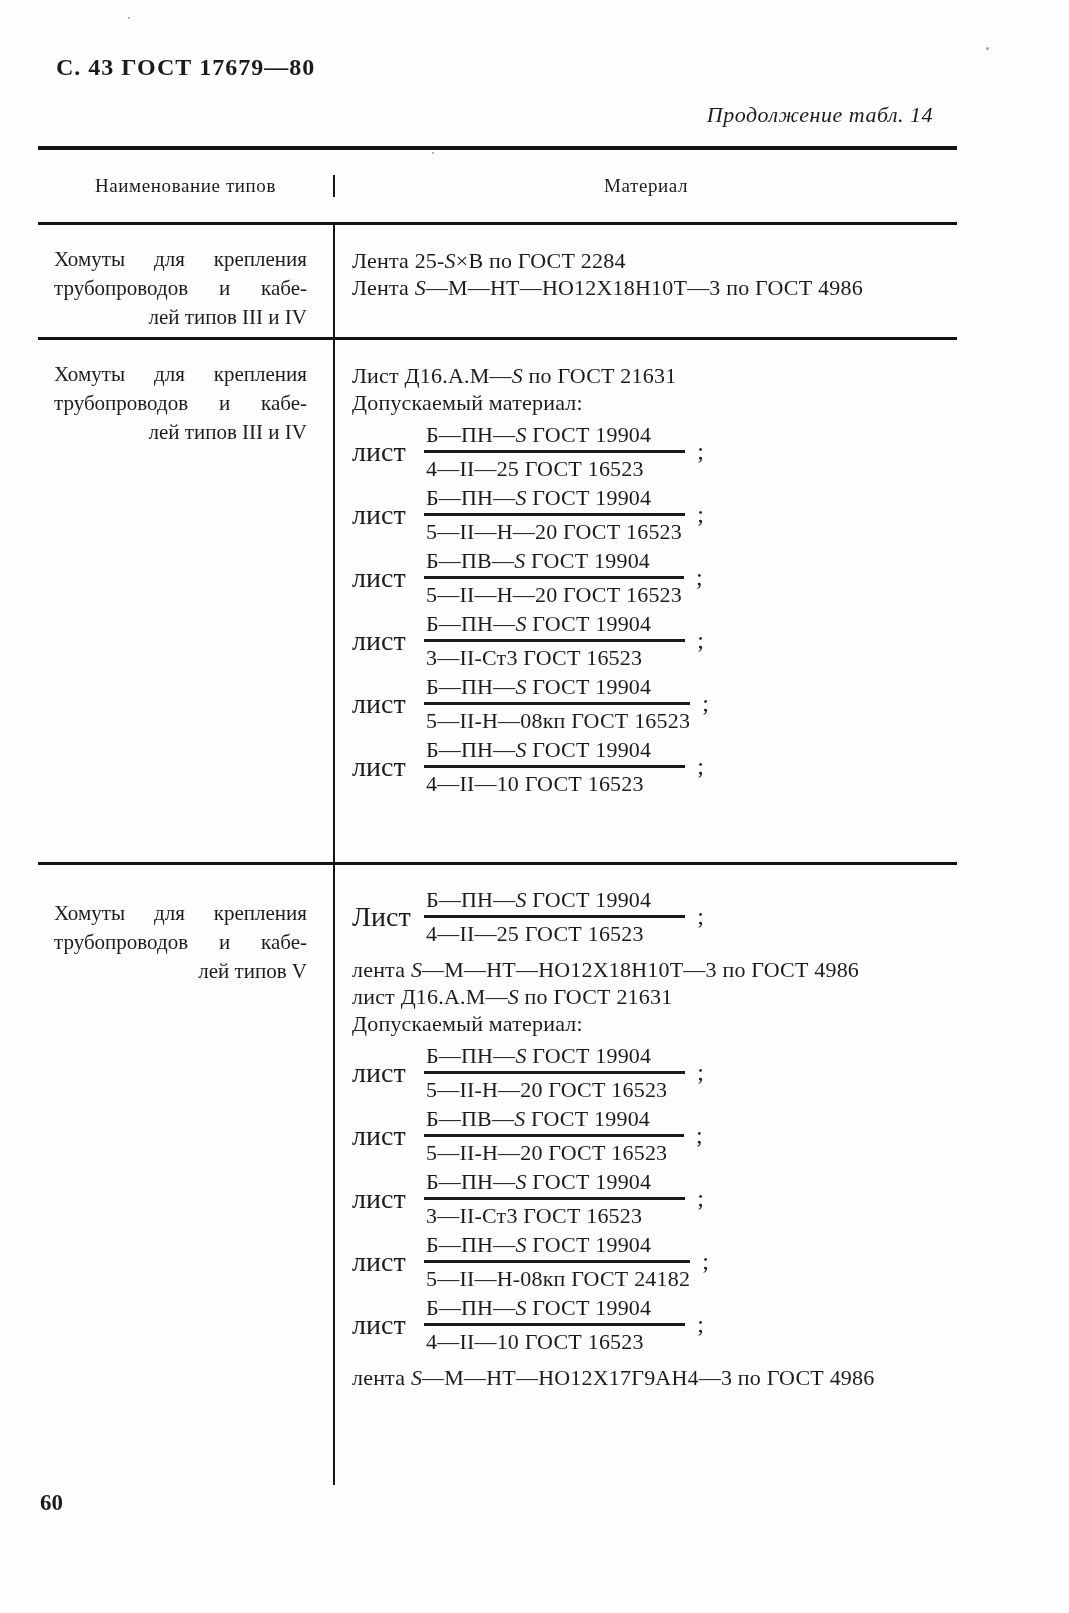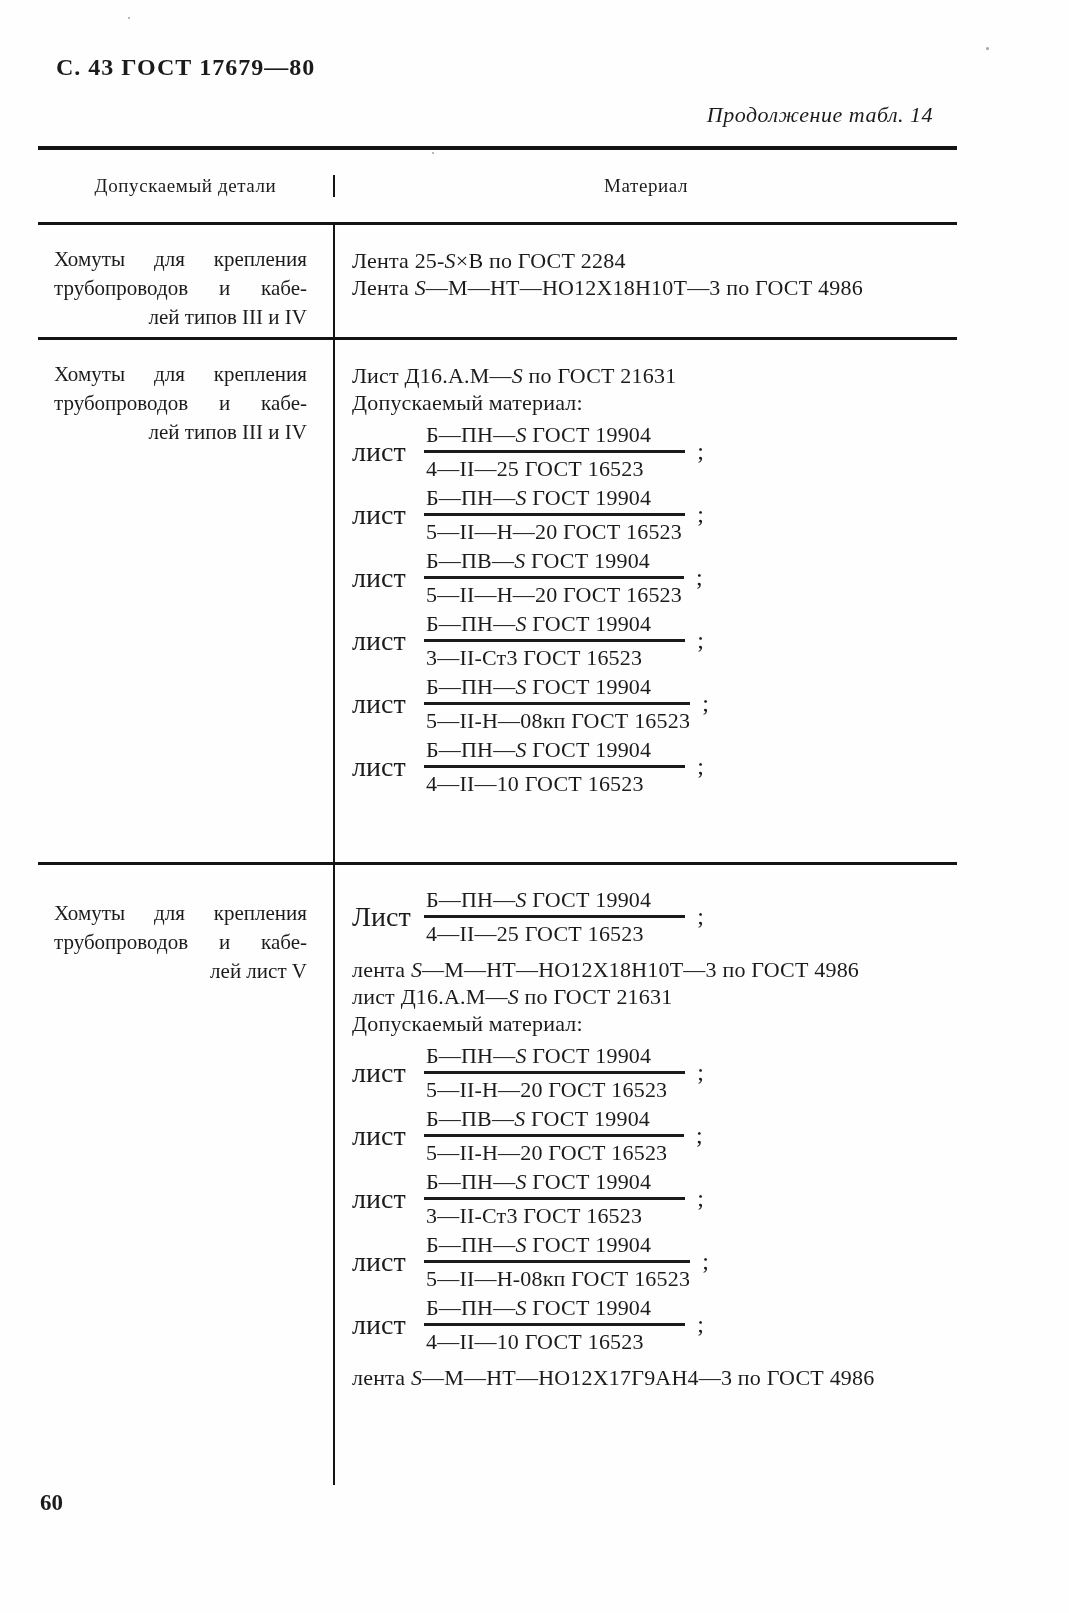--- a/index.html
+++ b/index.html
@@ -56,21 +56,21 @@
 </style>
 </head>
 <body>
 
 <div class="doc-header">С. 43 ГОСТ 17679—80</div>
 <div class="continuation">Продолжение табл. 14</div>
 
 <div class="gtable">
 
   <div class="row thead">
-    <div class="cell-left th">Допускаемый детали</div>
+    <div class="cell-left th">Наименование типов</div>
     <div class="cell-right th">Материал</div>
   </div>
 
   <div class="row body-row row1">
     <div class="cell-left">
       <div class="nline j">Хомуты для крепления</div>
       <div class="nline j">трубопроводов и кабе-</div>
       <div class="nline">лей типов III и IV</div>
     </div>
     <div class="cell-right">
@@ -138,21 +138,21 @@
         <span class="fr-semi">;</span>
       </div>
 
     </div>
   </div>
 
   <div class="row body-row row3">
     <div class="cell-left">
       <div class="nline j">Хомуты для крепления</div>
       <div class="nline j">трубопроводов и кабе-</div>
-      <div class="nline">лей лист V</div>
+      <div class="nline">лей типов V</div>
     </div>
     <div class="cell-right">
       <div class="fr">
         <span class="fr-label sx">Лист</span>
         <span class="fr-stack">
           <span class="fr-num sx">Б—ПН—<i>S</i> ГОСТ 19904</span>
           <span class="fr-den sx">4—II—25 ГОСТ 16523</span>
         </span>
         <span class="fr-semi">;</span>
       </div>
@@ -182,21 +182,21 @@
         <span class="fr-stack">
           <span class="fr-num sx">Б—ПН—<i>S</i> ГОСТ 19904</span>
           <span class="fr-den sx">3—II-Ст3 ГОСТ 16523</span>
         </span>
         <span class="fr-semi">;</span>
       </div>
       <div class="fr">
         <span class="fr-label sx">лист</span>
         <span class="fr-stack">
           <span class="fr-num sx">Б—ПН—<i>S</i> ГОСТ 19904</span>
-          <span class="fr-den sx">5—II—Н-08кп ГОСТ 16523</span>
+          <span class="fr-den sx">5—II—Н-08кп ГОСТ 24182</span>
         </span>
         <span class="fr-semi">;</span>
       </div>
       <div class="fr">
         <span class="fr-label sx">лист</span>
         <span class="fr-stack">
           <span class="fr-num sx">Б—ПН—<i>S</i> ГОСТ 19904</span>
           <span class="fr-den sx">4—II—10 ГОСТ 16523</span>
         </span>
         <span class="fr-semi">;</span>

